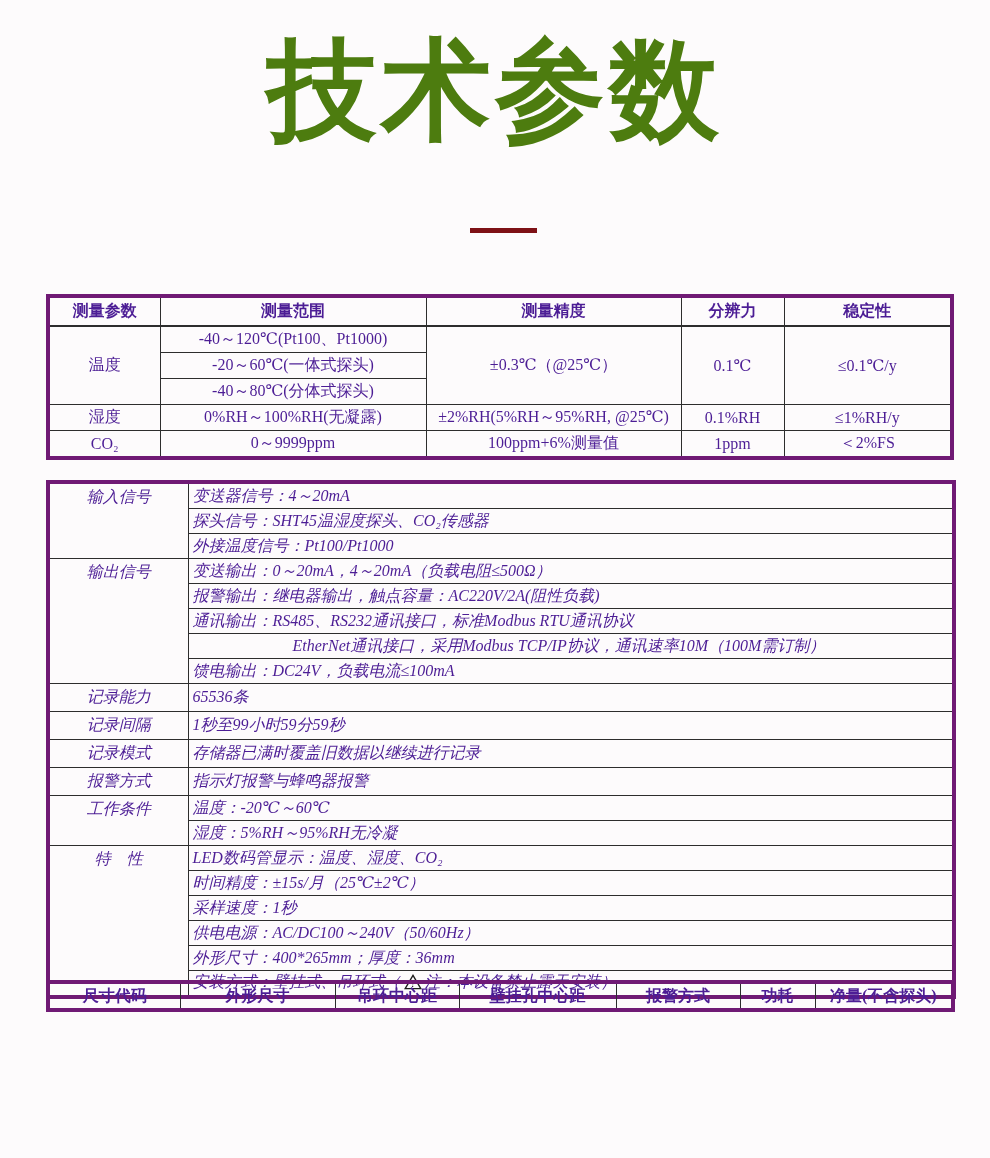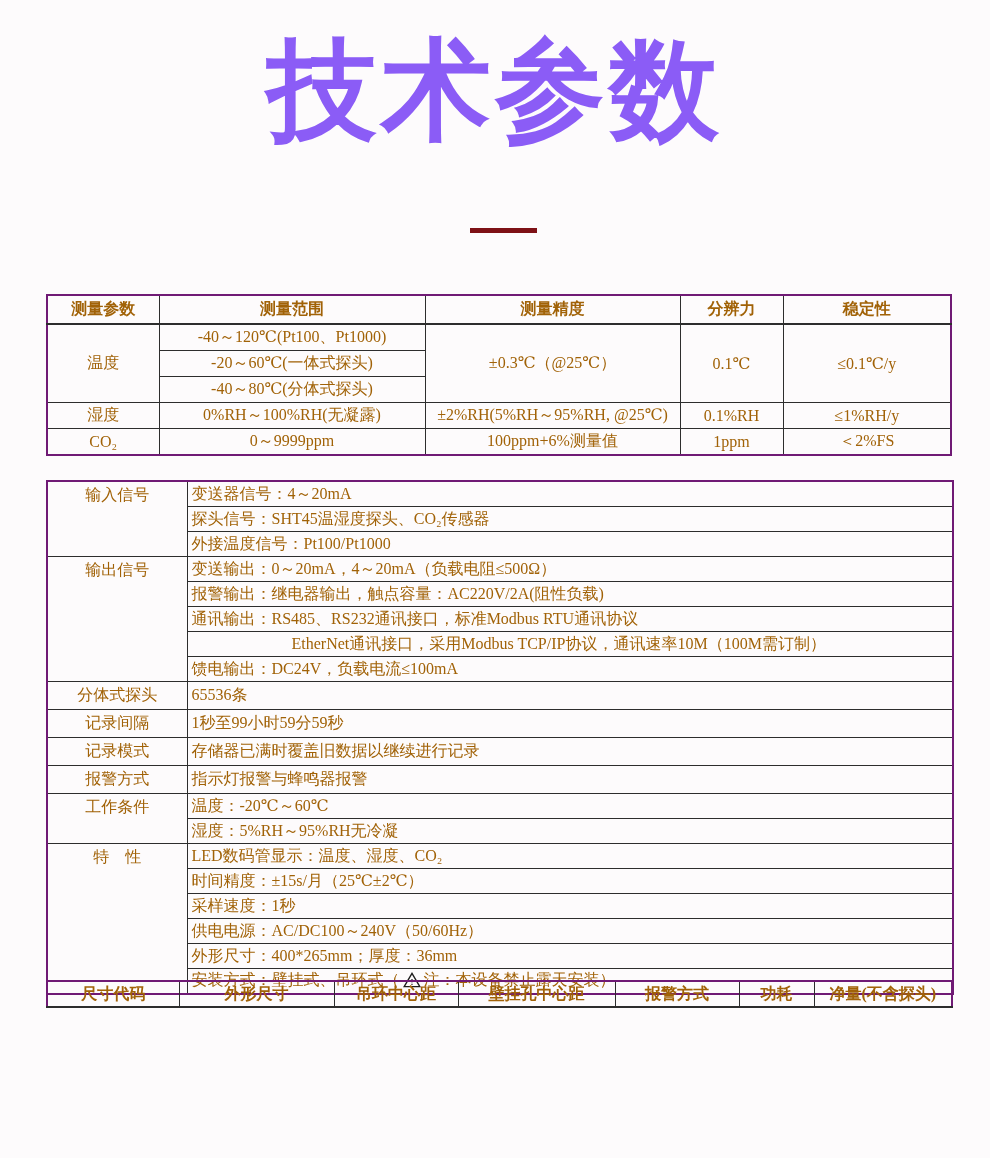--- a/index.html
+++ b/index.html
@@ -11,46 +11,46 @@
     overflow:hidden;
     font-family:"Liberation Serif","DejaVu Serif",serif;
     color:#1d1c1c;
   }
   .page-title{
     position:absolute;top:22px;left:0;width:100%;
     margin:0;text-align:center;
     font-family:"DejaVu Sans","Liberation Sans",sans-serif;
     font-weight:900;
     font-size:110px;line-height:1.25;letter-spacing:4px;
-    color:#8b5cf6;
+    color:#4d7c0f;
   }
   .divider{
     position:absolute;top:228px;left:470px;
     width:67px;height:5px;background:#7e1116;
   }
   table{
     border-collapse:collapse;table-layout:fixed;
-    font-size:16px;color:#a16207;
-    border:2px solid #701a75;
+    font-size:16px;color:#4c1d95;
+    border:4px solid #701a75;
   }
   th,td{
     border:1px solid #2d2d2d;
     padding:0 4px;
     text-align:center;
     vertical-align:middle;
     font-weight:normal;
     overflow:hidden;white-space:nowrap;
   }
   
   .spec-table{position:absolute;top:294px;left:46px;width:906px;}
   .spec-table th{height:27px;font-weight:bold;border-bottom:2px solid #2d2d2d;}
   .spec-table td{height:25px;}
   
   .detail-table{position:absolute;top:480px;left:46px;width:906px;}
-  .detail-table td{height:24px;}
+  .detail-table td{height:24px;font-style:italic;}
   .detail-table td.label{text-align:center;vertical-align:top;padding-top:3px;}
   .detail-table td.content{text-align:left;}
   .detail-table td.indent{padding-left:104px;margin-top:39px;}
   .warn-icon{display:inline-block;vertical-align:-3px;margin:0 3px;}
   
   .size-table{position:absolute;top:980px;left:46px;width:906px;border-radius:11px;}
   .size-table th{height:24px;font-weight:bold;border-bottom:2px solid #2d2d2d;}
   .size-table td{height:24px;}
 </style>
 </head>
@@ -134,21 +134,21 @@
     <tr>
       <td class="content">通讯输出：RS485、RS232通讯接口，标准Modbus RTU通讯协议</td>
     </tr>
     <tr>
       <td class="content indent">EtherNet通讯接口，采用Modbus TCP/IP协议，通讯速率10M（100M需订制）</td>
     </tr>
     <tr>
       <td class="content">馈电输出：DC24V，负载电流≤100mA</td>
     </tr>
     <tr>
-      <td class="label">分体式探头</td>
+      <td class="label">记录能力</td>
       <td class="content">65536条</td>
     </tr>
     <tr>
       <td class="label">记录间隔</td>
       <td class="content">1秒至99小时59分59秒</td>
     </tr>
     <tr>
       <td class="label">记录模式</td>
       <td class="content">存储器已满时覆盖旧数据以继续进行记录</td>
     </tr>

